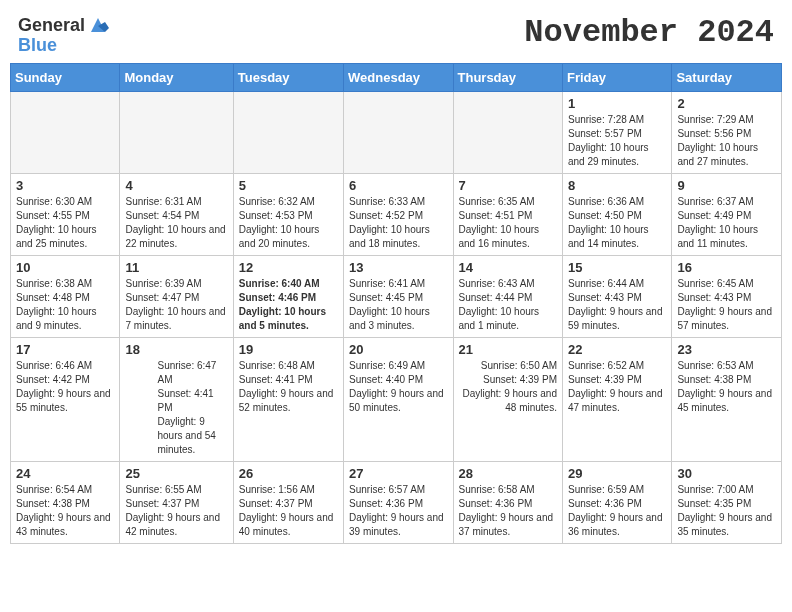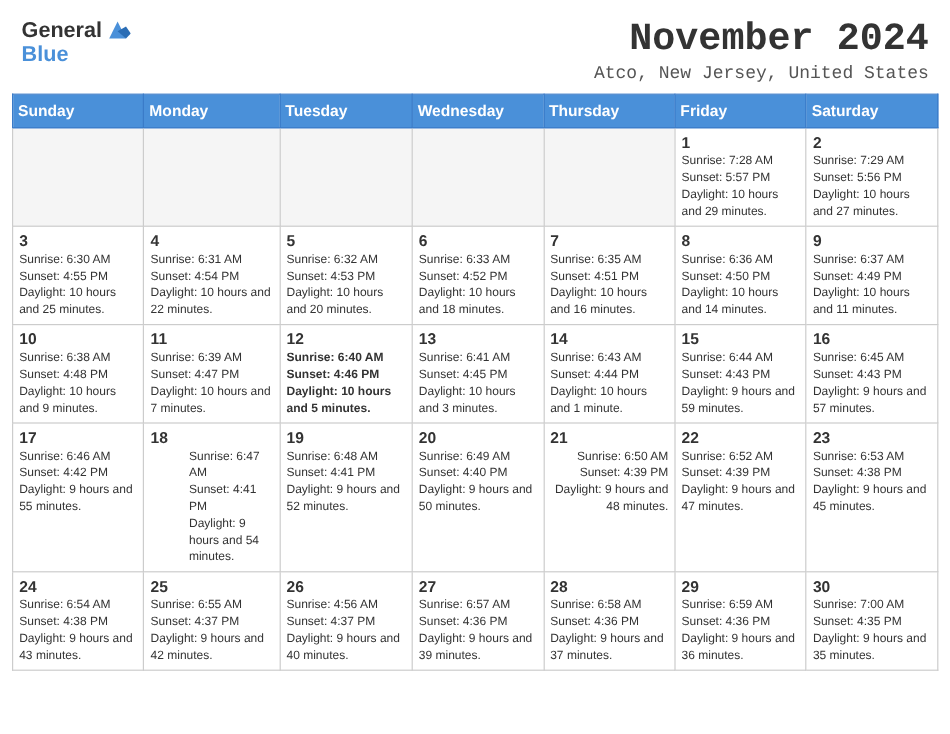--- a/index.html
+++ b/index.html
@@ -101,21 +101,20 @@
         <svg class="logo-icon" viewBox="0 0 22 22">
           <polygon points="4,18 11,4 18,18" fill="#4a90d9"></polygon>
           <polygon points="11,12 18,18 22,14 18,8" fill="#2a6db5"></polygon>
         </svg>
       </div>
       <span class="logo-text-blue">Blue</span>
     </div>
   </div>
   <div class="title-block">
     <div class="month-title">November 2024</div>
-    <div class="location-title">Atco, New Jersey, United States</div>
   </div>
 </div>
 
 <div style="padding: 0 10px;">
   <table class="calendar">
     <thead>
       <tr>
 
       <th>Sunday</th>
           <th>Monday</th>
@@ -286,21 +285,21 @@
 Daylight: 9 hours and 43 minutes.</div>
           </td>
           <td>
             <div class="day-number">25</div>
             <div class="day-info" style="white-space: pre-line;">Sunrise: 6:55 AM
 Sunset: 4:37 PM
 Daylight: 9 hours and 42 minutes.</div>
           </td>
           <td>
             <div class="day-number">26</div>
-            <div class="day-info" style="white-space: pre-line;">Sunrise: 4:56 AM
+            <div class="day-info" style="white-space: pre-line;">Sunrise: 1:56 AM
 Sunset: 4:37 PM
 Daylight: 9 hours and 40 minutes.</div>
           </td>
           <td>
             <div class="day-number">27</div>
             <div class="day-info" style="white-space: pre-line;">Sunrise: 6:57 AM
 Sunset: 4:36 PM
 Daylight: 9 hours and 39 minutes.</div>
           </td>
           <td>

